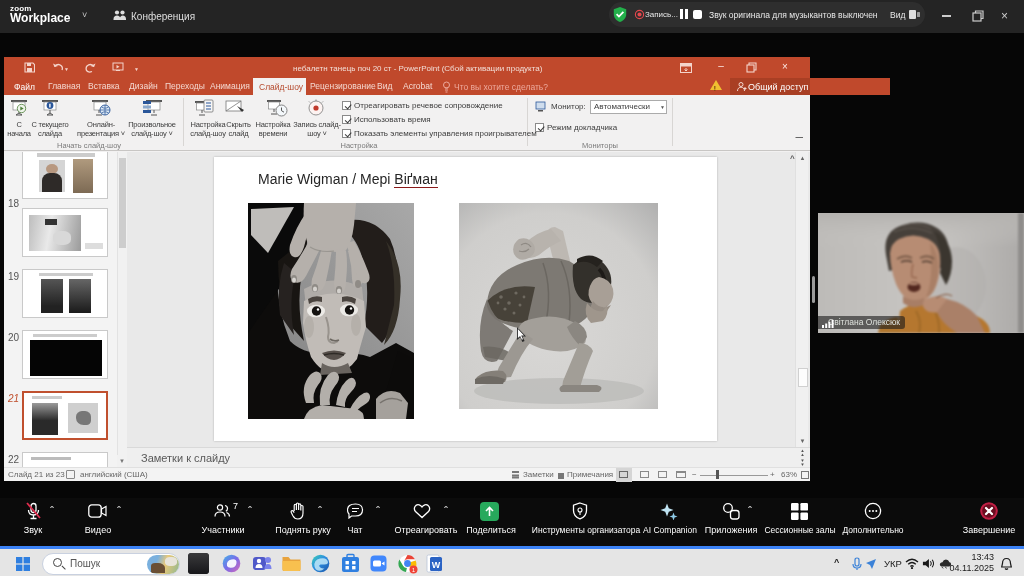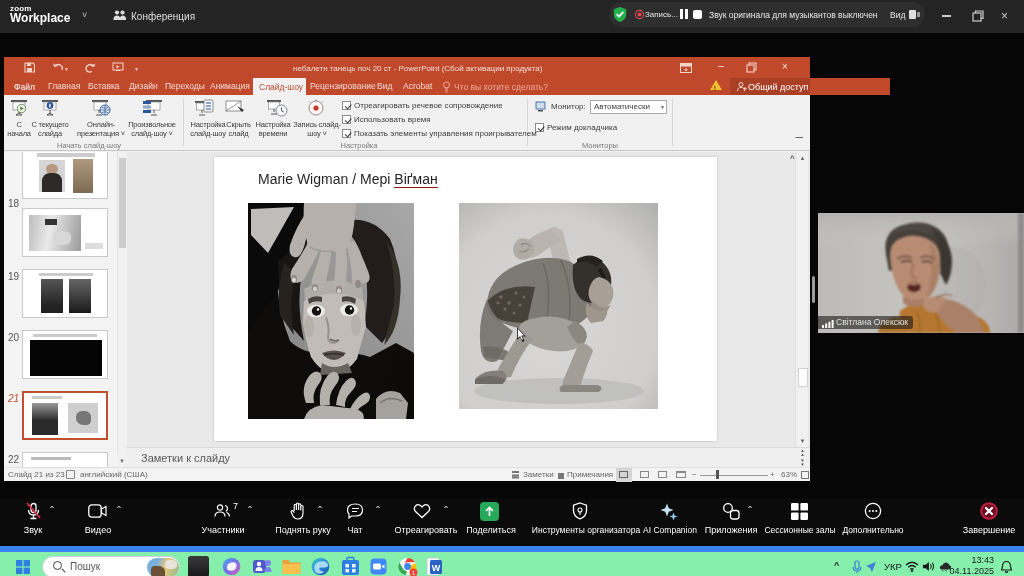--- a/index.html
+++ b/index.html
@@ -41,22 +41,22 @@
   
   #video { left:818px; top:213px; width:206px; height:120px; background:#b9b7b4; overflow:hidden; }
   #vidname { left:0px; bottom:4px; height:13px; background:rgba(25,25,25,.6);
     color:#dfe2dd; font-size:8.5px; line-height:13px; padding:0 5px 0 0; border-radius:0 3px 3px 0; }
   
   #ztoolbar { left:0; top:498px; width:1024px; height:48px; background:#0b0b0b; }
   .zlbl { position:absolute; top:27px; text-align:center; color:#fff; font-size:9px;
     white-space:nowrap; }
   .zcaret { top:6px; color:#bbb; font-size:11px; font-weight:bold; }
   
-  #taskbar { left:0; top:546px; width:1024px; height:30px; background:#86efac;
-    border-top:6px solid #3b82f6; }
+  #taskbar { left:0; top:546px; width:1024px; height:30px; background:#e5e5e5;
+    border-top:3px solid #3b82f6; }
   .tbico { position:absolute; top:4px; width:21px; height:21px; border-radius:4px; }
 </style>
 </head>
 <body>
 <div id="screen">
   <div class="abs" id="ztab">
     <div class="abs" style="left:9px;top:9px;width:12px;height:12px;border-radius:3px;background:linear-gradient(135deg,#6a7b5a,#3c4a38 60%,#22301f);"></div>
     <div class="abs" style="left:27px;top:10px;color:#e8e8e8;font-size:8.5px;">Экран (Світлана Олексюк)</div>
     <div class="abs" style="left:139px;top:6px;width:15px;height:15px;border:1px solid #9a9a9a;border-radius:50%;color:#bbb;font-size:9px;line-height:12px;text-align:center;letter-spacing:.5px;">···</div>
   </div>
@@ -473,21 +473,21 @@
       <path d="M118,85 q10,-6 16,-2" stroke="#8d664f" stroke-width="1.4" fill="none"></path>
       <path d="M60,120 L62,112 Q72,104 80,104 L82,120 Z" fill="#b0762e"></path>
     </svg>
     <div class="abs" id="vidname">
       <svg class="abs" style="left:4px;top:3.5px;" width="12" height="8" viewBox="0 0 12 8">
         <rect x="0" y="5" width="2" height="3" fill="#fff"></rect>
           <rect x="3.2" y="3.5" width="2" height="4.5" fill="#fff"></rect>
         <rect x="6.4" y="1.8" width="2" height="6.2" fill="#fff"></rect>
           <rect x="9.6" y="0" width="2" height="8" fill="#fff"></rect>
       </svg>
-      <span style="margin-left:18px;">Світлана Олексюк</span>
+      <span style="margin-left:10px;">Світлана Олексюк</span>
     </div>
   </div>
   <div class="abs" style="left:812px;top:276px;width:3px;height:27px;background:#9a9a9a;border-radius:2px;"></div>
   <div class="abs" id="ztoolbar">
     <svg class="abs" style="left:25px;top:4px;" width="17" height="18" viewBox="0 0 17 18">
       <rect x="6" y="1.5" width="5" height="9" rx="2.5" fill="none" stroke="#fff" stroke-width="1.3"></rect>
       <path d="M3.5 8 q0,5 5,5 q5,0 5,-5 M8.5 13 v3 M5.5 16.5 h6" stroke="#fff" stroke-width="1.3" fill="none"></path>
       <path d="M2 1 L15 16" stroke="#e02d4e" stroke-width="1.8"></path>
     </svg>
     <div class="zlbl" style="left:10px;width:46px;">Звук</div>

